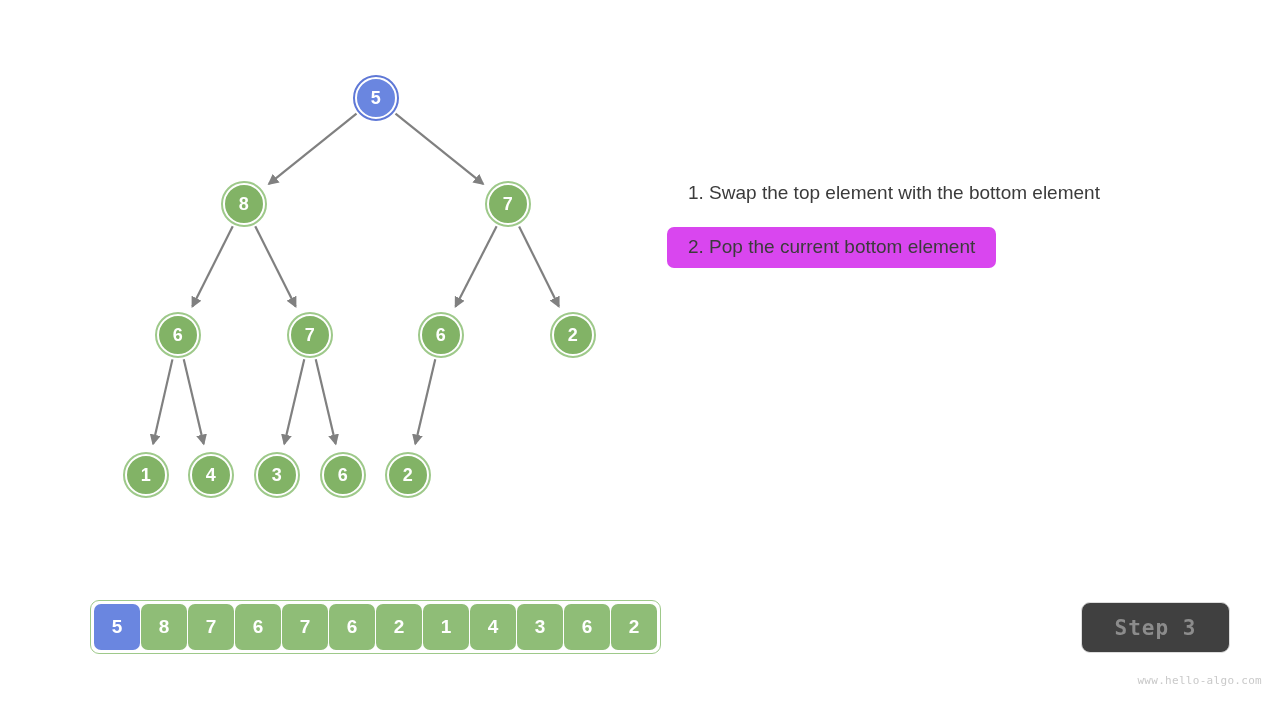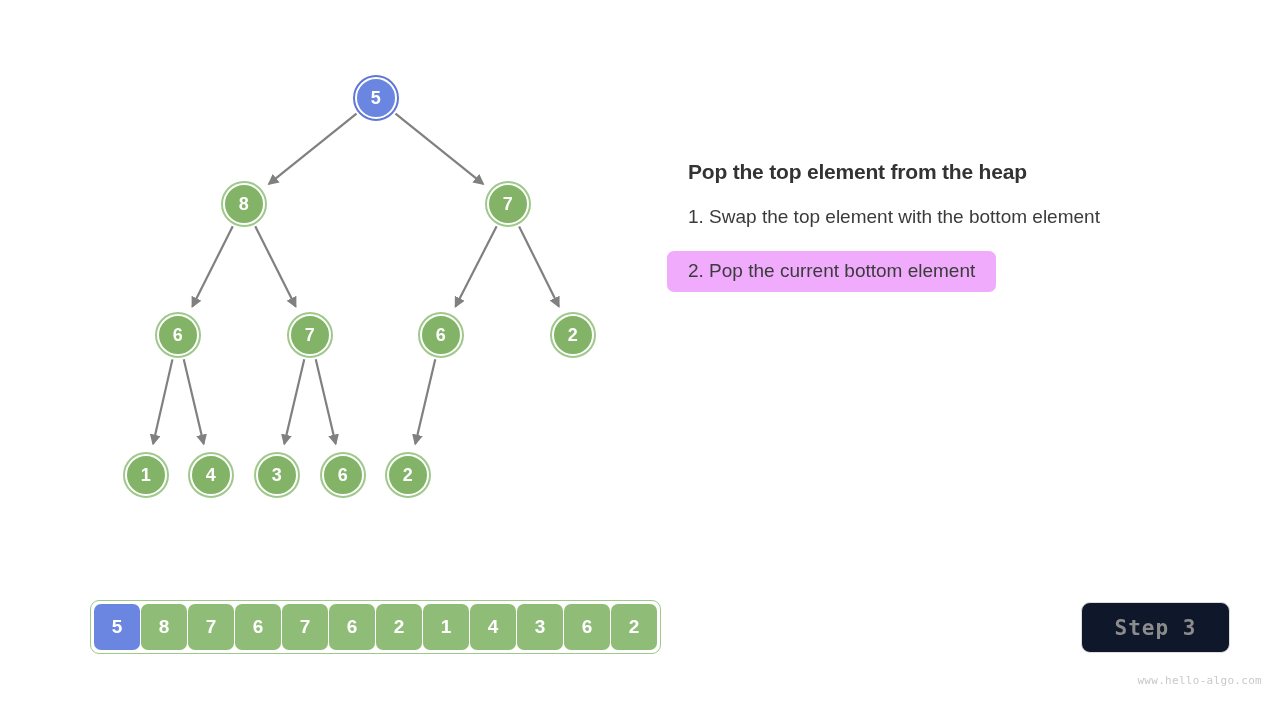--- a/index.html
+++ b/index.html
@@ -91,21 +91,21 @@
     font-size: 19px;
     color: #3b3b3b;
     padding: 9px 21px;
     border-radius: 7px;
     display: inline-block;
     margin-top: 13px;
     line-height: 1.2;
     white-space: nowrap;
   }
   .step-line.active {
-    background: #f0abfc;
+    background: #d946ef;
   }
   #step-list {
     display: flex;
     flex-direction: column;
     align-items: flex-start;
     text-align: center;
   }
 
   
   #array-strip {
@@ -138,21 +138,21 @@
 
   
   #step-badge {
     position: absolute;
     left: 1081px;
     top: 602px;
     width: 149px;
     height: 51px;
     border: 1.5px solid #dddddd;
     border-radius: 9px;
-    background: #0f172a;
+    background: #404040;
     display: flex;
     align-items: center;
     justify-content: center;
     font-family: "DejaVu Sans Mono", "Liberation Mono", monospace;
     font-size: 21px;
     font-weight: 700;
     color: #8c8c8c;
     letter-spacing: 1px;
     box-sizing: border-box;
   }
@@ -238,21 +238,20 @@
         <span class="val">6</span>
       </div>
       <div class="tree-node green" style="left: 387px; top: 454px;">
         <span class="ring"></span>
         <span class="val">2</span>
       </div>
     </div>
 </div>
 
 <div id="info-panel">
-  <h1 id="panel-title">Pop the top element from the heap</h1>
   <div id="step-list">
       <div class="step-line">1. Swap the top element with the bottom element</div>
       <div class="step-line active">2. Pop the current bottom element</div>
     </div>
 </div>
 
 <div id="array-strip">
     <div class="array-cell highlight">5</div>
     <div class="array-cell">8</div>
     <div class="array-cell">7</div>

